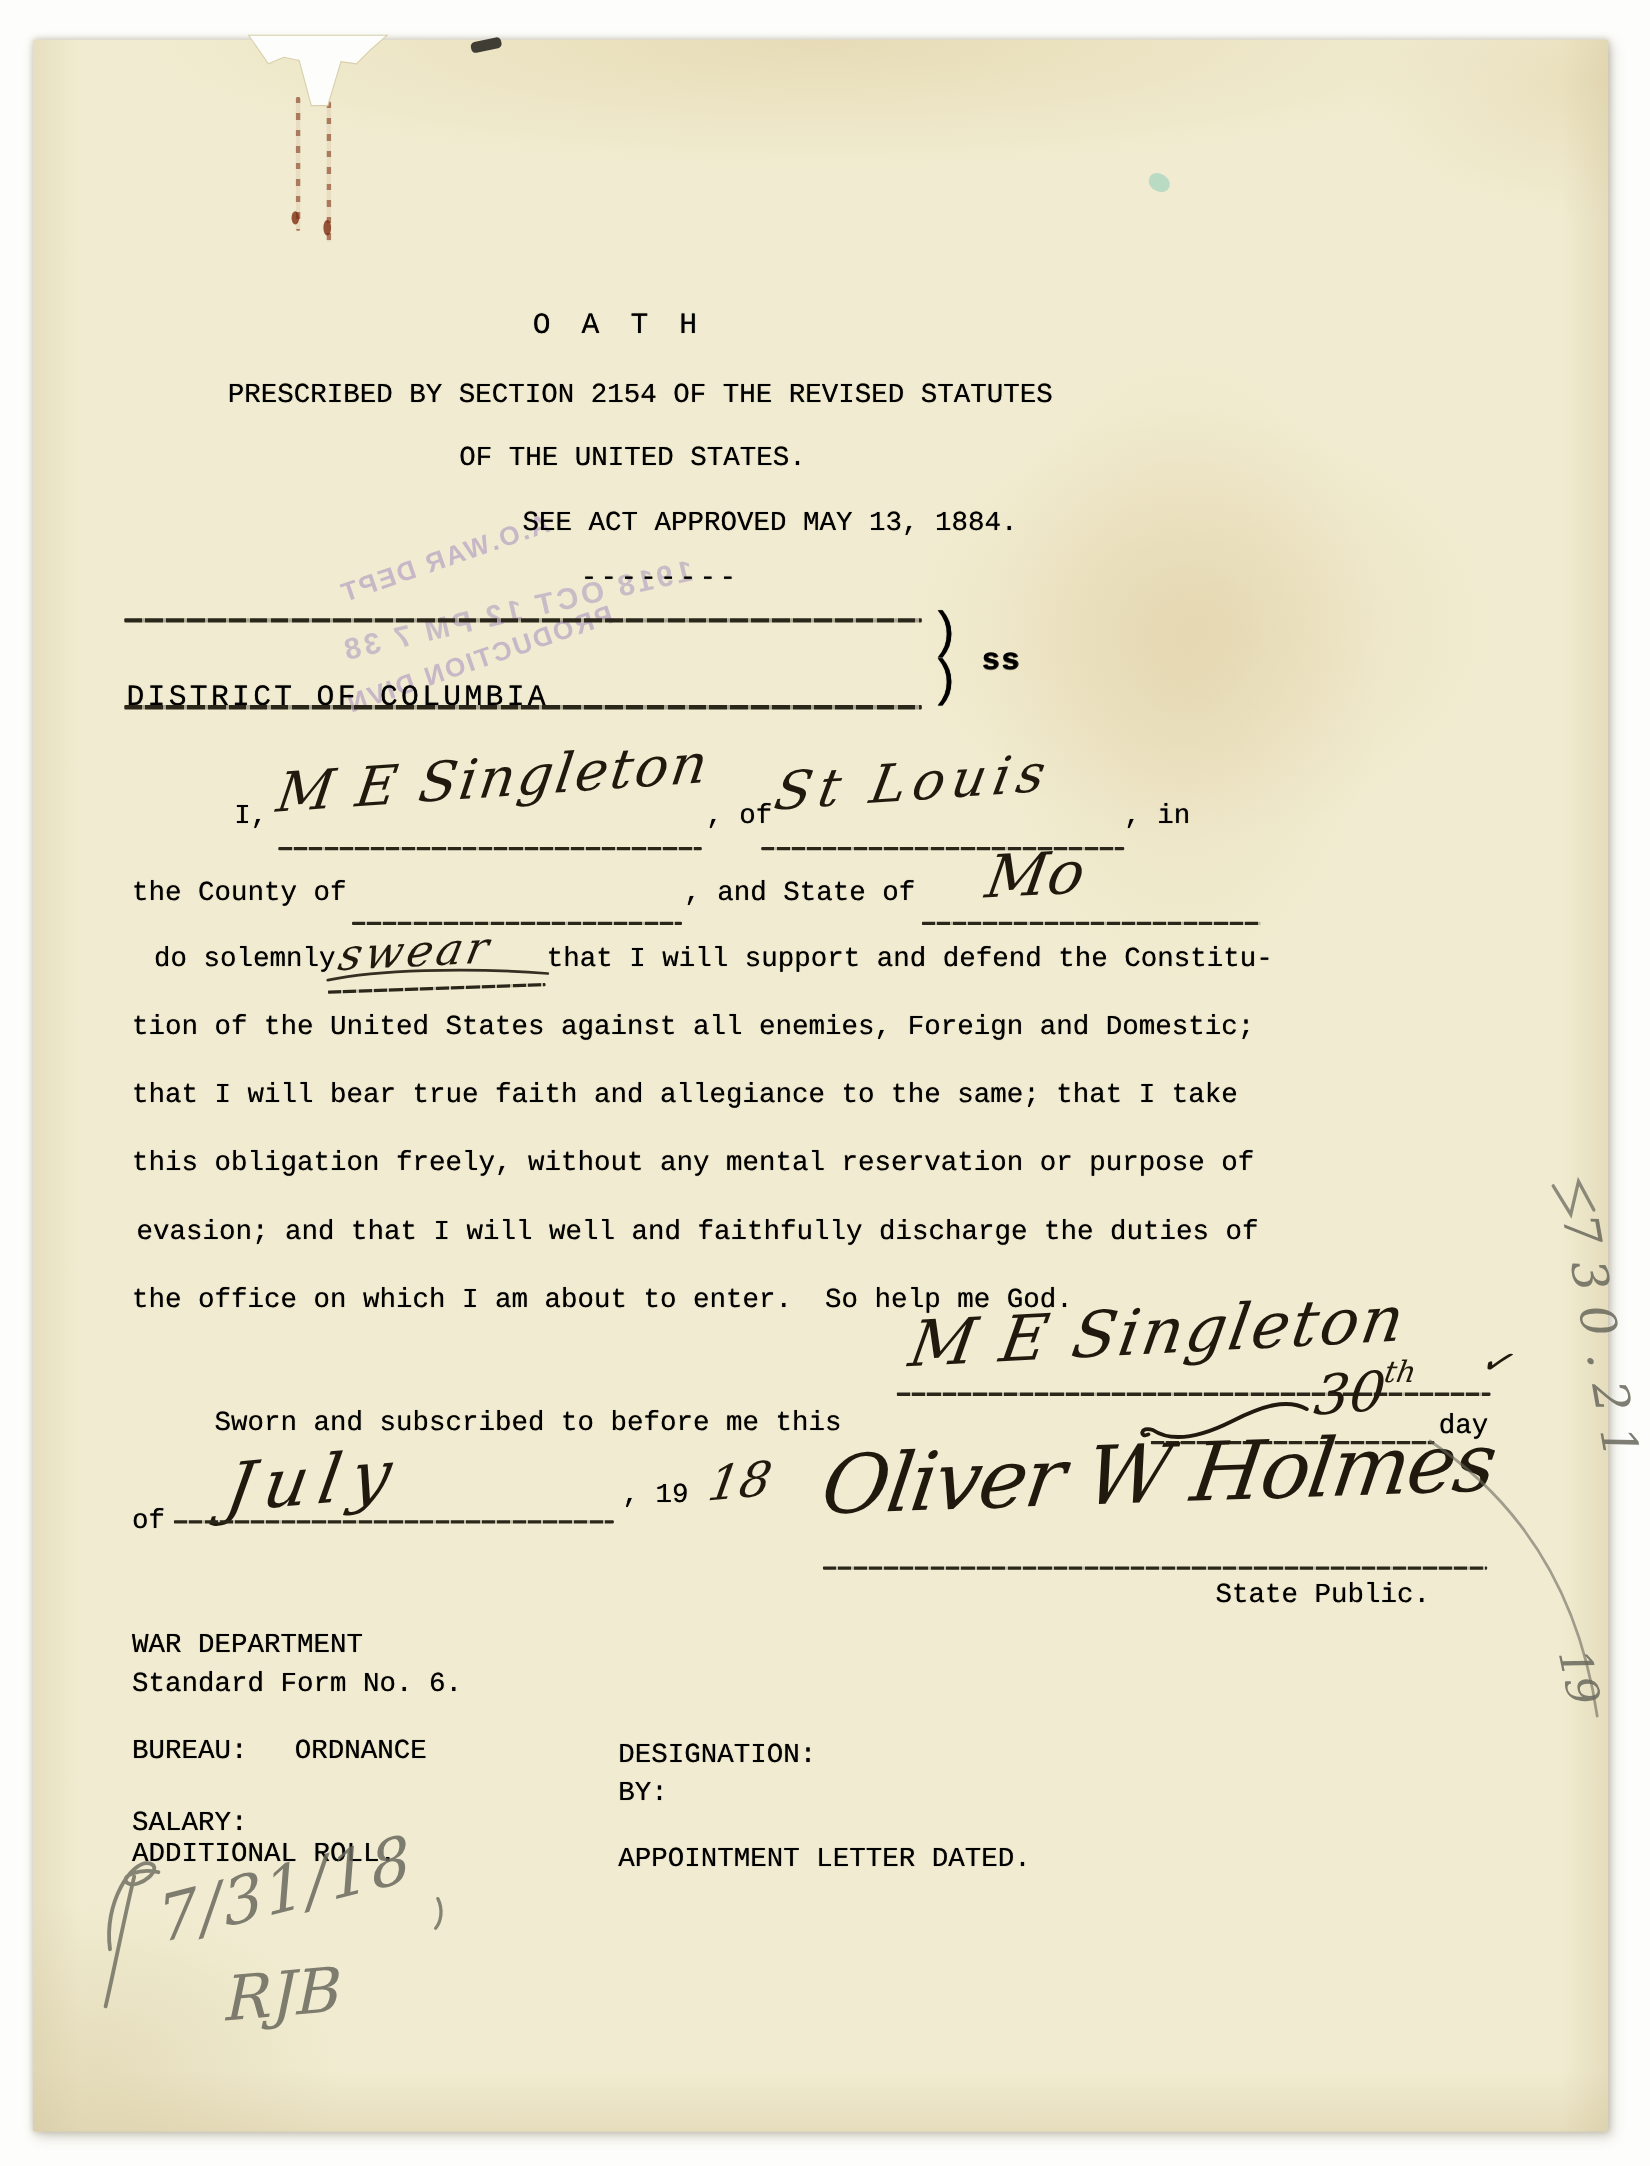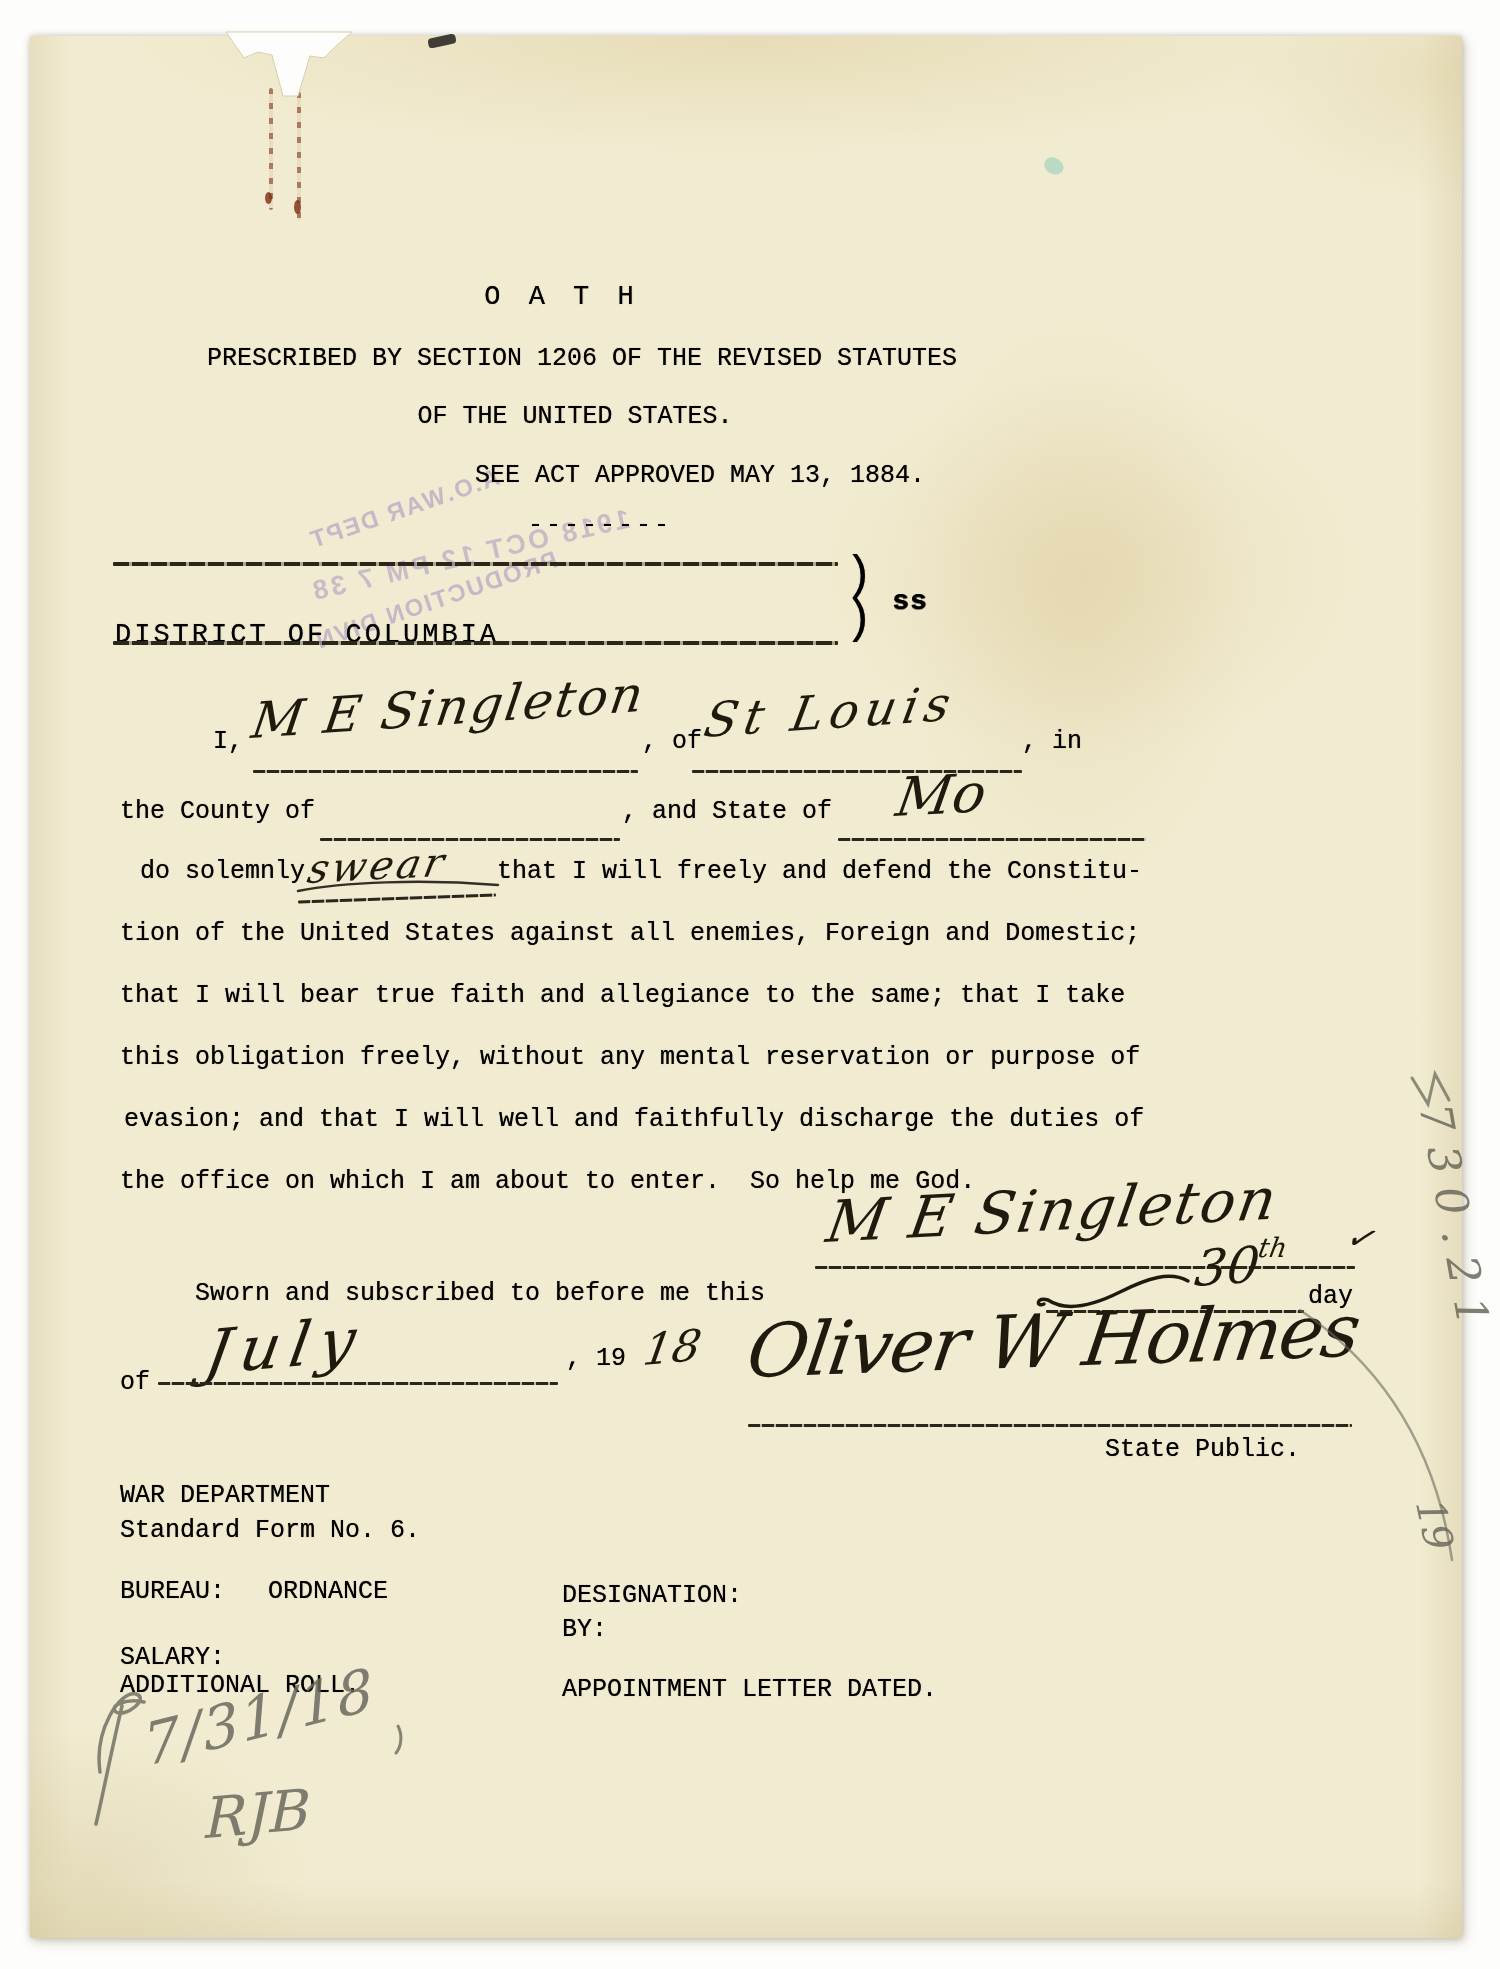--- a/index.html
+++ b/index.html
@@ -55,21 +55,21 @@
   <div class="rust" style="left:269px;top:88px;height:122px;"></div>
   <div class="rust" style="left:297px;top:92px;height:128px;"></div>
   <div class="rustdot" style="left:265px;top:192px;width:7px;height:12px;"></div>
   <div class="rustdot" style="left:294px;top:200px;width:7px;height:14px;"></div>
   <div style="position:absolute;left:428px;top:36px;width:28px;height:10px;background:#22201c;
               border-radius:4px;transform:rotate(-12deg);opacity:.85;"></div>
   <div style="position:absolute;left:1044px;top:158px;width:20px;height:16px;background:rgba(80,190,170,.35);
               border-radius:45% 60% 50% 55%;transform:rotate(20deg);"></div>
 
   <div class="mono center title-sp" style="left:132px;top:282px;width:860px;font-size:27px;">O A T H</div>
-  <div class="mono center" style="left:132px;top:345px;width:900px;">PRESCRIBED BY SECTION 1206 OF THE REVISED STATUTES</div>
+  <div class="mono center" style="left:132px;top:345px;width:900px;">PRESCRIBED BY SECTION 2154 OF THE REVISED STATUTES</div>
   <div class="mono center" style="left:132px;top:403px;width:886px;">OF THE UNITED STATES.</div>
   <div class="mono center" style="left:400px;top:462px;width:600px;">SEE ACT APPROVED MAY 13, 1884.</div>
   <div class="mono center" style="left:480px;top:512px;width:240px;letter-spacing:3px;">--------</div>
 
   <div class="boxline" style="left:113px;top:562px;width:725px;"></div>
   <div class="mono" style="left:115px;top:588px;font-size:27px;letter-spacing:3px;margin-top:32px;">DISTRICT OF COLUMBIA</div>
   <div class="boxline" style="left:113px;top:641px;width:725px;"></div>
   <div class="mono" style="left:845px;top:550px;font-size:46px;">)</div>
   <div class="mono" style="left:845px;top:594px;font-size:46px;">)</div>
   <div class="mono" style="left:892px;top:586px;font-size:28px;font-weight:bold;letter-spacing:1px;
@@ -85,21 +85,21 @@
 
   <div class="mono" style="left:120px;top:798px;">the County of</div>
   <div class="tline" style="left:320px;top:838px;width:300px;"></div>
   <div class="mono" style="left:622px;top:798px;">, and State of</div>
   <div class="script" style="left:892px;top:766px;font-size:54px;transform:skewX(-12deg) rotate(-3deg);">Mo</div>
   <div class="tline" style="left:838px;top:838px;width:308px;"></div>
 
   <div class="mono" style="left:120px;top:858px;margin-left:20px;">do solemnly</div>
   <div class="script" style="left:304px;top:846px;font-size:40px;letter-spacing:3px;transform:skewX(-14deg) rotate(-3deg);">swear</div>
   <div class="tline" style="left:298px;top:897px;width:198px;transform:rotate(-2deg);"></div>
-  <div class="mono" style="left:497px;top:858px;">that I will freely and defend the Constitu-</div>
+  <div class="mono" style="left:497px;top:858px;">that I will support and defend the Constitu-</div>
   <div class="mono" style="left:120px;top:920px;">tion of the United States against all enemies, Foreign and Domestic;</div>
   <div class="mono" style="left:120px;top:982px;">that I will bear true faith and allegiance to the same; that I take</div>
   <div class="mono" style="left:120px;top:1044px;">this obligation freely, without any mental reservation or purpose of</div>
   <div class="mono" style="left:124px;top:1106px;">evasion; and that I will well and faithfully discharge the duties of</div>
   <div class="mono" style="left:120px;top:1168px;">the office on which I am about to enter.  So help me God.</div>
 
   <div class="script" style="left:822px;top:1188px;font-size:58px;letter-spacing:2px;transform:skewX(-12deg) rotate(-3deg);">M E Singleton</div>
   <div class="script" style="left:1342px;top:1214px;font-size:34px;transform:rotate(12deg);">✓</div>
   <div class="tline" style="left:815px;top:1266px;width:540px;"></div>
 

